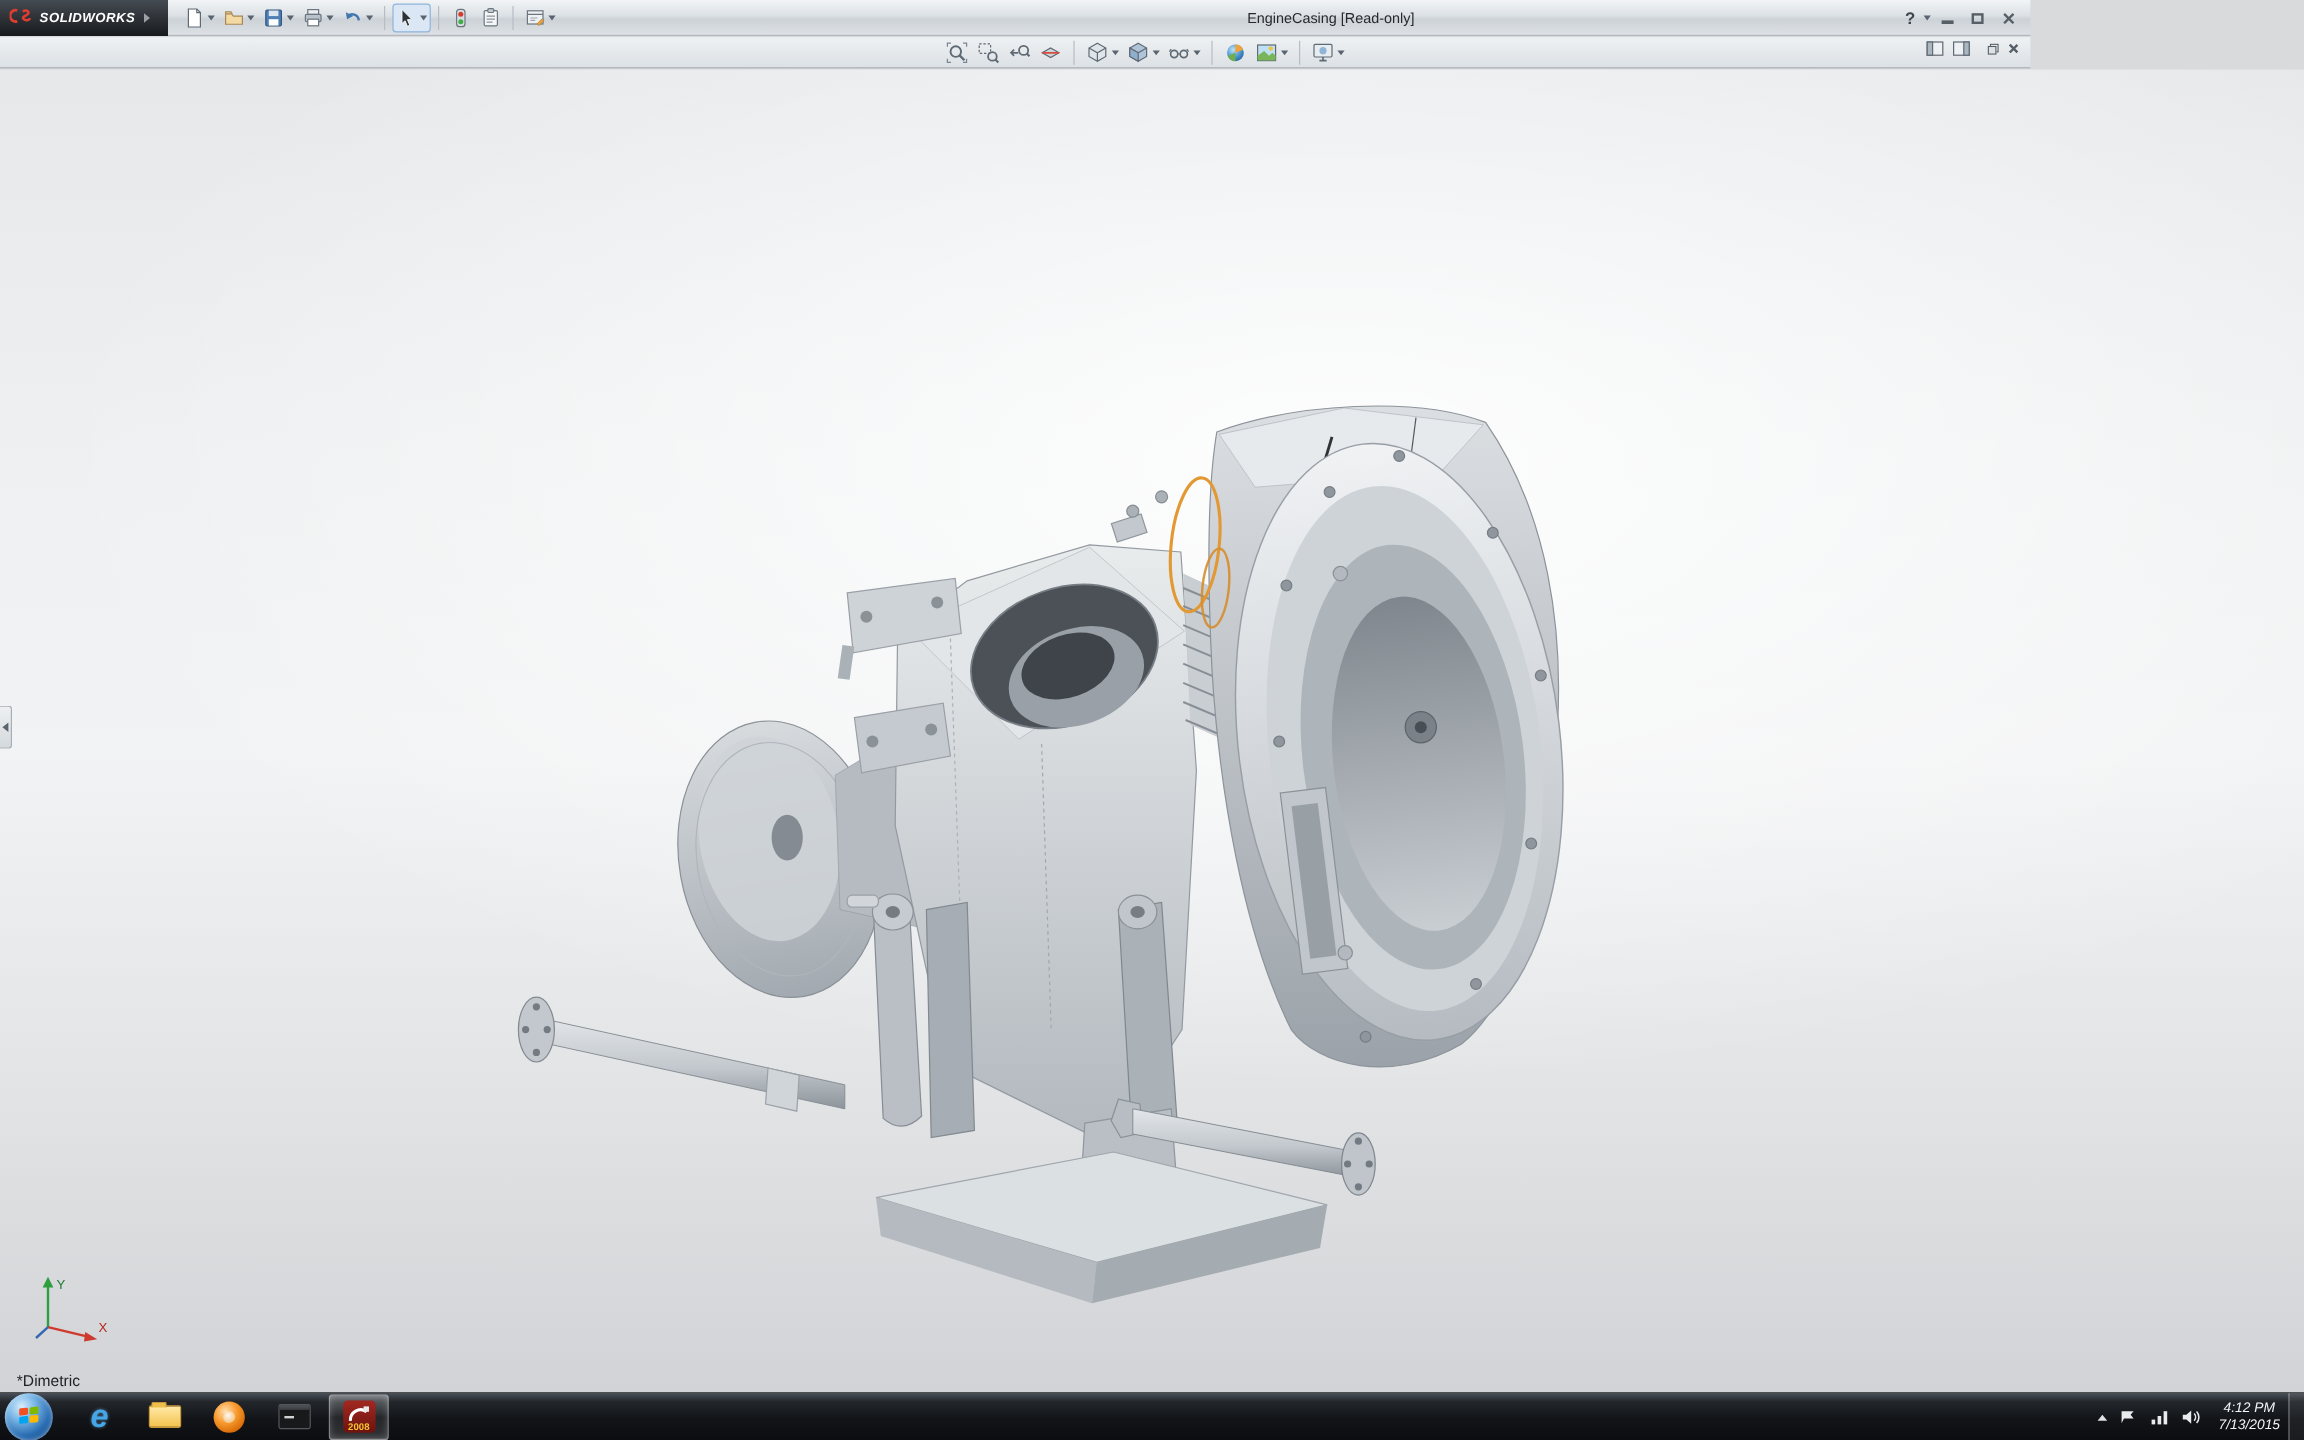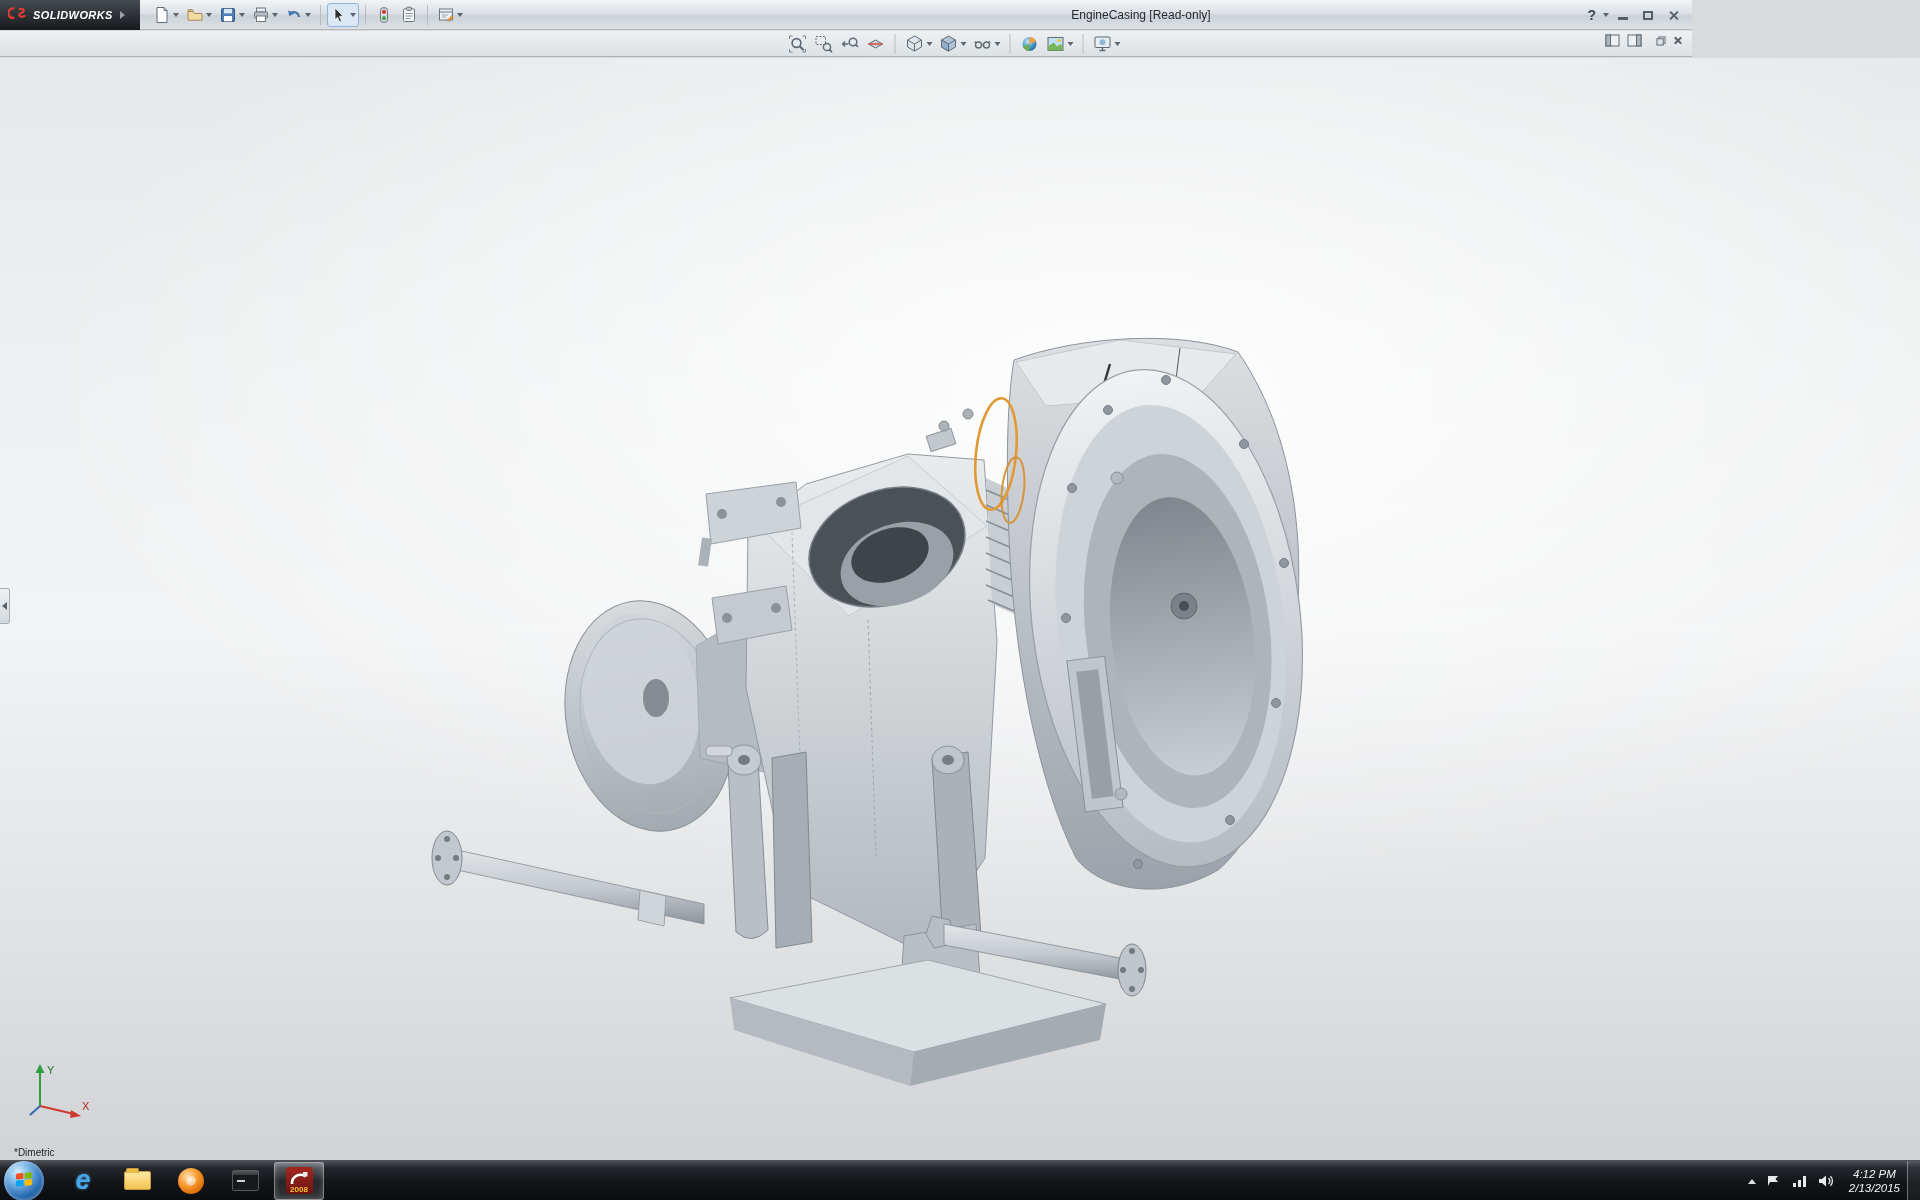--- a/index.html
+++ b/index.html
@@ -17,21 +17,21 @@
   .logo-text { font-size:11px; font-weight:bold; font-style:italic; letter-spacing:.4px; }
   .logo-chev { width:0; height:0; border-top:4px solid transparent; border-bottom:4px solid transparent;
     border-left:5px solid #9aa0a6; margin-left:2px; }
   .tb-main { display:flex; align-items:center; gap:1px; padding-left:10px; }
   .tbtn { display:flex; align-items:center; height:24px; padding:1px 2px; border-radius:3px;
     border:1px solid transparent; }
   .tbtn.active { background:#dbe7f5; border:1px solid #8fb4dc; }
   .caret { width:0; height:0; border-left:3.5px solid transparent; border-right:3.5px solid transparent;
     border-top:4px solid #5a646e; margin-left:2px; }
   .sep { width:1px; height:20px; background:#b7bdc3; margin:0 5px; }
-  .title-center { position:absolute; left:1141px; top:0; transform:translateX(-50%);
+  .title-center { position:absolute; left:1109px; top:0; transform:translateX(-50%);
     line-height:30px; font-size:12px; color:#26292d; white-space:nowrap; }
   .titlebar-right { position:absolute; right:8px; top:0; height:30px; display:flex;
     align-items:center; gap:3px; }
   .help-glyph { font-size:14px; font-weight:bold; color:#3d454d; padding:0 2px; }
   .wbtn { width:22px; height:20px; display:flex; align-items:center; justify-content:center; border-radius:2px; }
   .ic-min { width:10px; height:3px; background:#565e66; margin-top:7px; }
   .ic-max { width:10px; height:9px; border:2px solid #565e66; }
   .ic-restore { position:relative; width:12px; height:12px; }
   .ic-restore i { position:absolute; display:block; }
   .ic-restore .r1 { right:0; top:0; width:8px; height:8px; border:1.5px solid #565e66; }
@@ -59,21 +59,21 @@
   .viewport { position:absolute; top:58px; left:0; width:1920px; height:1102px; overflow:hidden;
     background:
       radial-gradient(ellipse 1500px 720px at 58% 30%, rgba(255,255,255,.9), rgba(255,255,255,0) 72%),
       linear-gradient(180deg,#e6e8ea 0%,#eef0f1 30%,#f2f3f4 52%,#e1e3e5 78%,#d1d3d6 100%); }
   .model-svg { position:absolute; left:0; top:0; }
   .left-tab { position:absolute; left:0; top:530px; width:10px; height:36px;
     background:linear-gradient(#eef0f2,#d4d9dd); border:1px solid #a6adb3; border-left:none;
     border-radius:0 3px 3px 0; display:flex; align-items:center; justify-content:center; }
   .left-tab i { width:0; height:0; border-top:4px solid transparent; border-bottom:4px solid transparent;
     border-right:5px solid #5a646e; }
-  .view-label { position:absolute; left:14px; bottom:2px; font-size:10px; color:#1d2023; }
+  .view-label { position:absolute; left:14px; bottom:2px; font-size:13px; color:#1d2023; }
   .triad { position:absolute; left:22px; bottom:38px; }
 
   
   .taskbar { position:absolute; left:0; top:1160px; width:1920px; height:40px;
     background:linear-gradient(180deg,#4a5058 0%,#23272c 18%,#121418 55%,#0b0d10 100%);
     border-top:1px solid rgba(255,255,255,.28); display:flex; align-items:center; z-index:40; }
   .start-orb { width:40px; height:40px; margin-left:4px; border-radius:50%; position:relative;
     background:radial-gradient(circle at 35% 28%, #d8edfb 0%, #7db9e8 28%, #2a6db3 62%, #0c3e74 100%);
     box-shadow:inset 0 0 4px rgba(255,255,255,.6); display:flex; align-items:center; justify-content:center; }
   .task-apps { display:flex; align-items:center; gap:4px; margin-left:14px; height:40px; }
@@ -525,18 +525,18 @@
         <rect x="1" y="9" width="3" height="4" fill="#e8eaec"></rect>
           <rect x="6" y="6" width="3" height="7" fill="#e8eaec"></rect>
           <rect x="11" y="2" width="3" height="11" fill="#e8eaec"></rect>
       </svg>
       <svg width="17" height="14" viewBox="0 0 17 14">
         <polygon points="1,5 4,5 8,1.5 8,12.5 4,9 1,9" fill="#e8eaec"></polygon>
         <path d="M10.5 4 a4.5 4.5 0 0 1 0 6 M12.5 2.2 a7 7 0 0 1 0 9.6" stroke="#e8eaec" stroke-width="1.3" fill="none"></path>
       </svg>
       <div class="clock">
         <div>4:12 PM</div>
-        <div>2/13/2015</div>
+        <div>7/13/2015</div>
       </div>
     </div>
     <div class="show-desktop"></div>
   </div>
 </div>
 
 </body></html>

